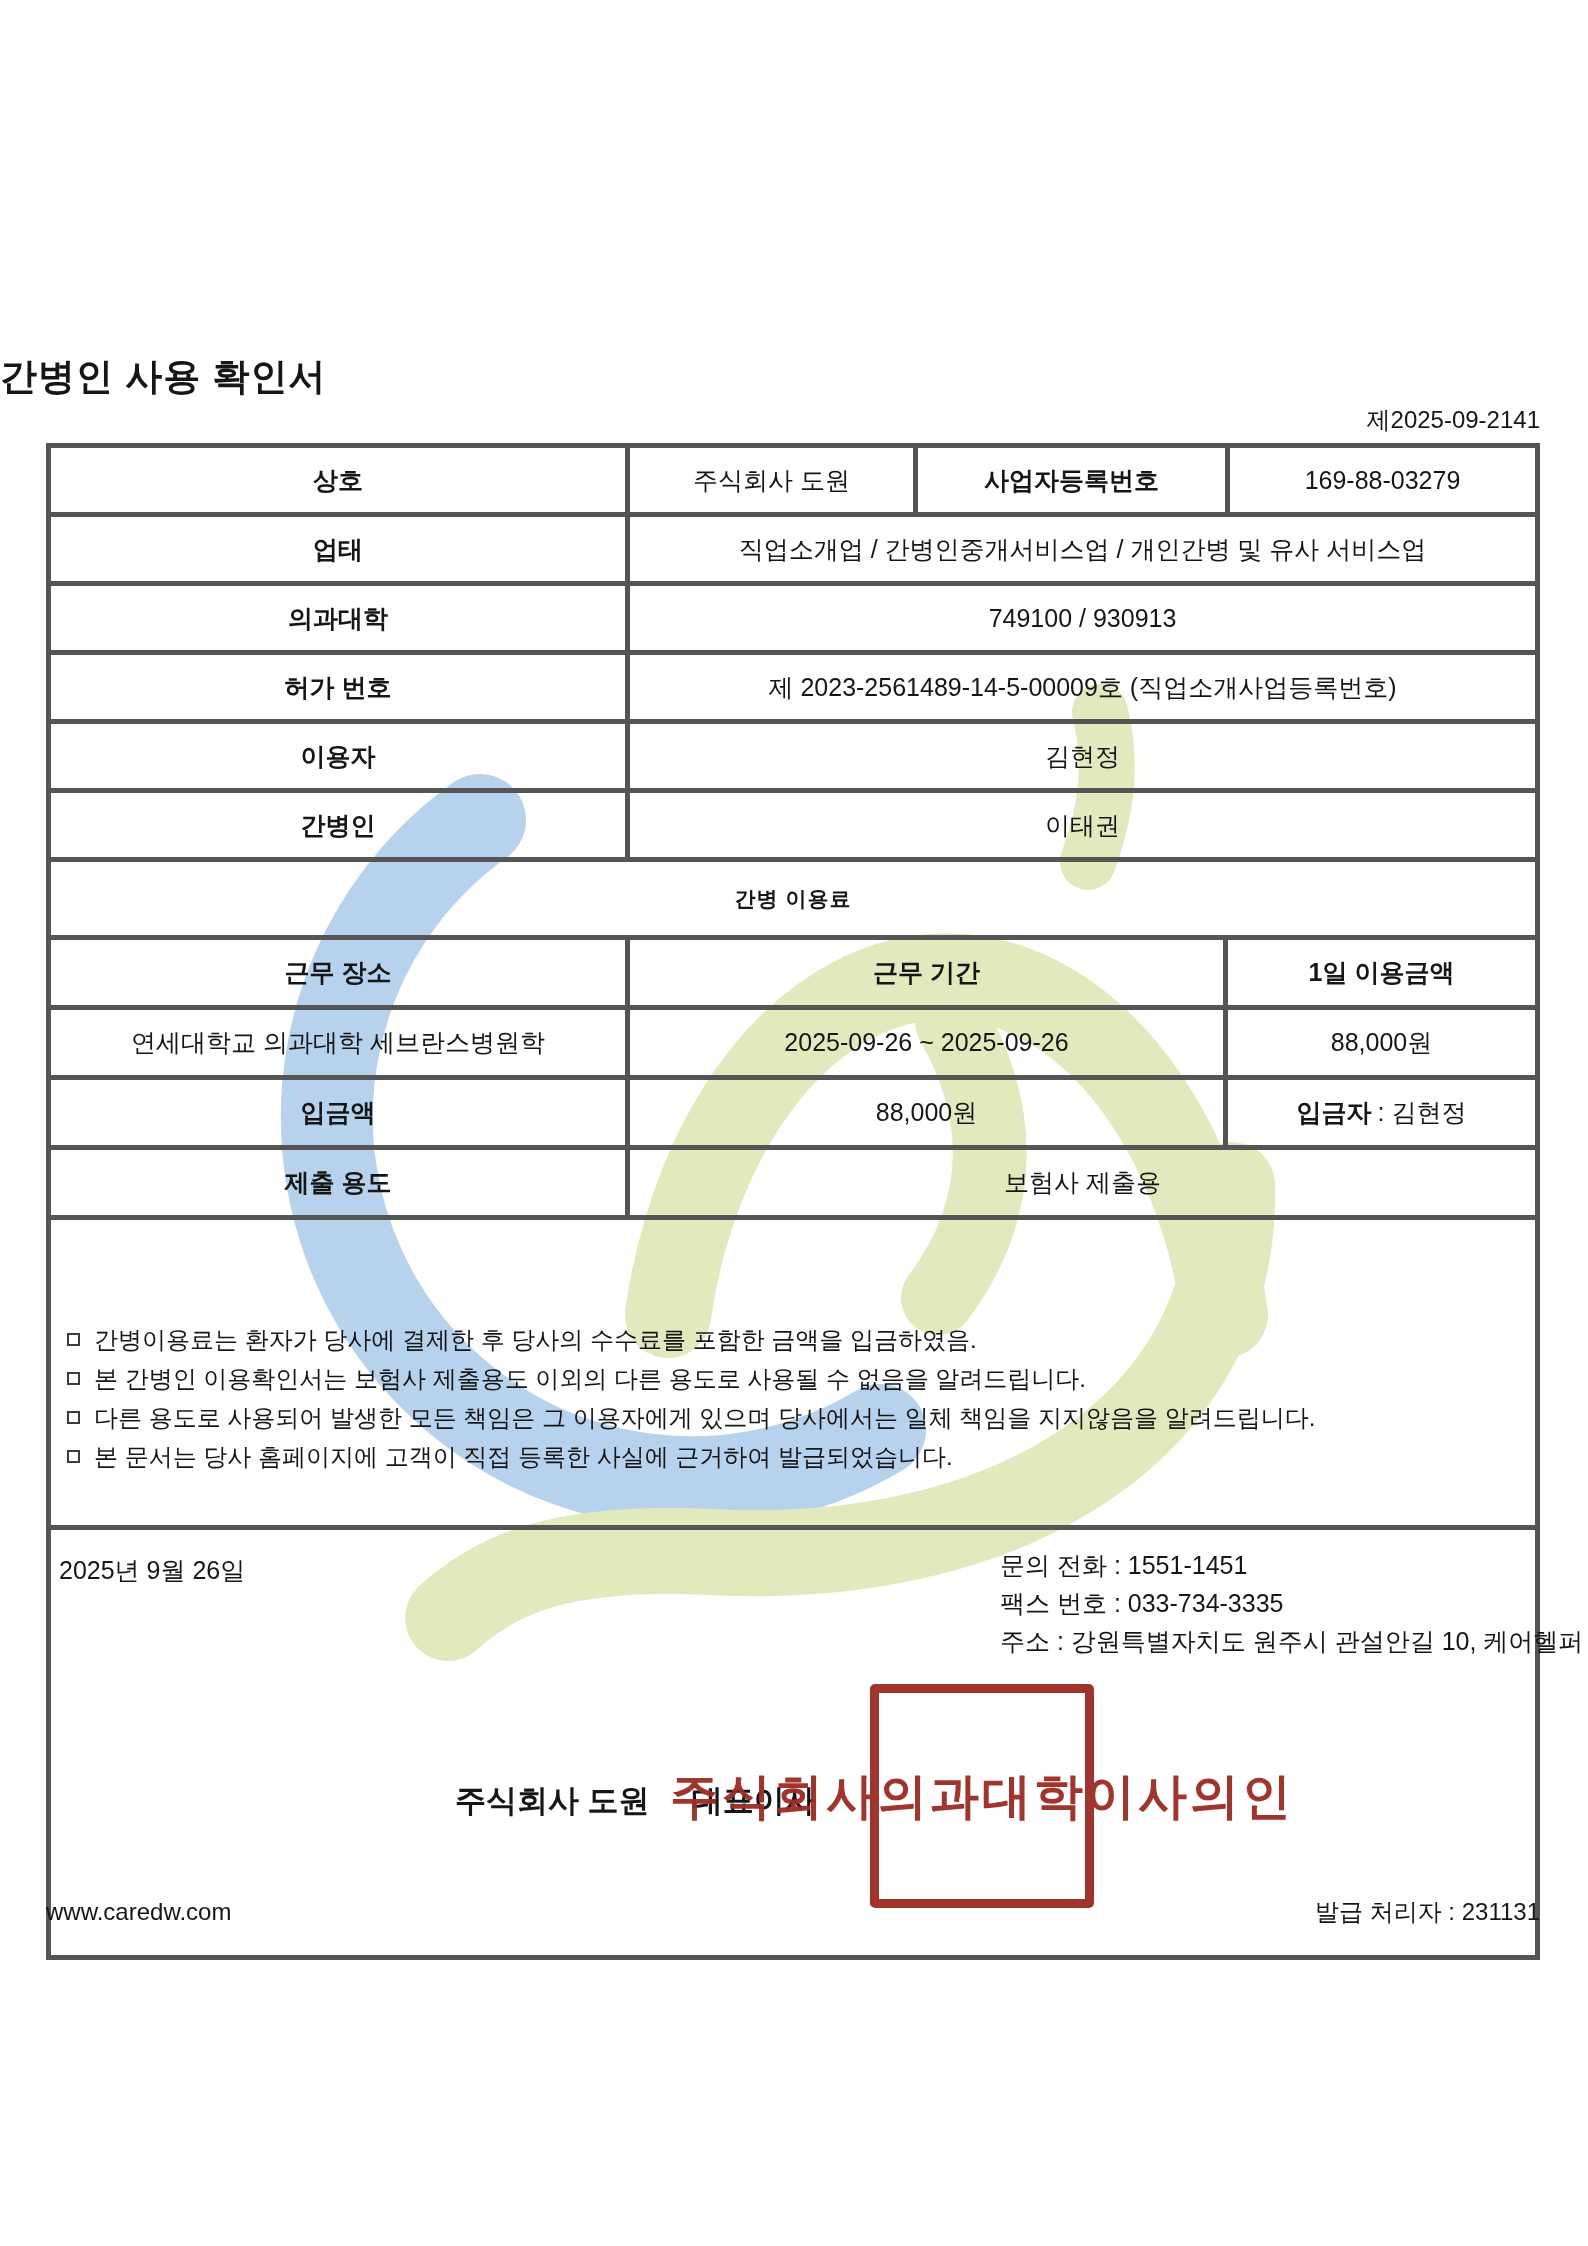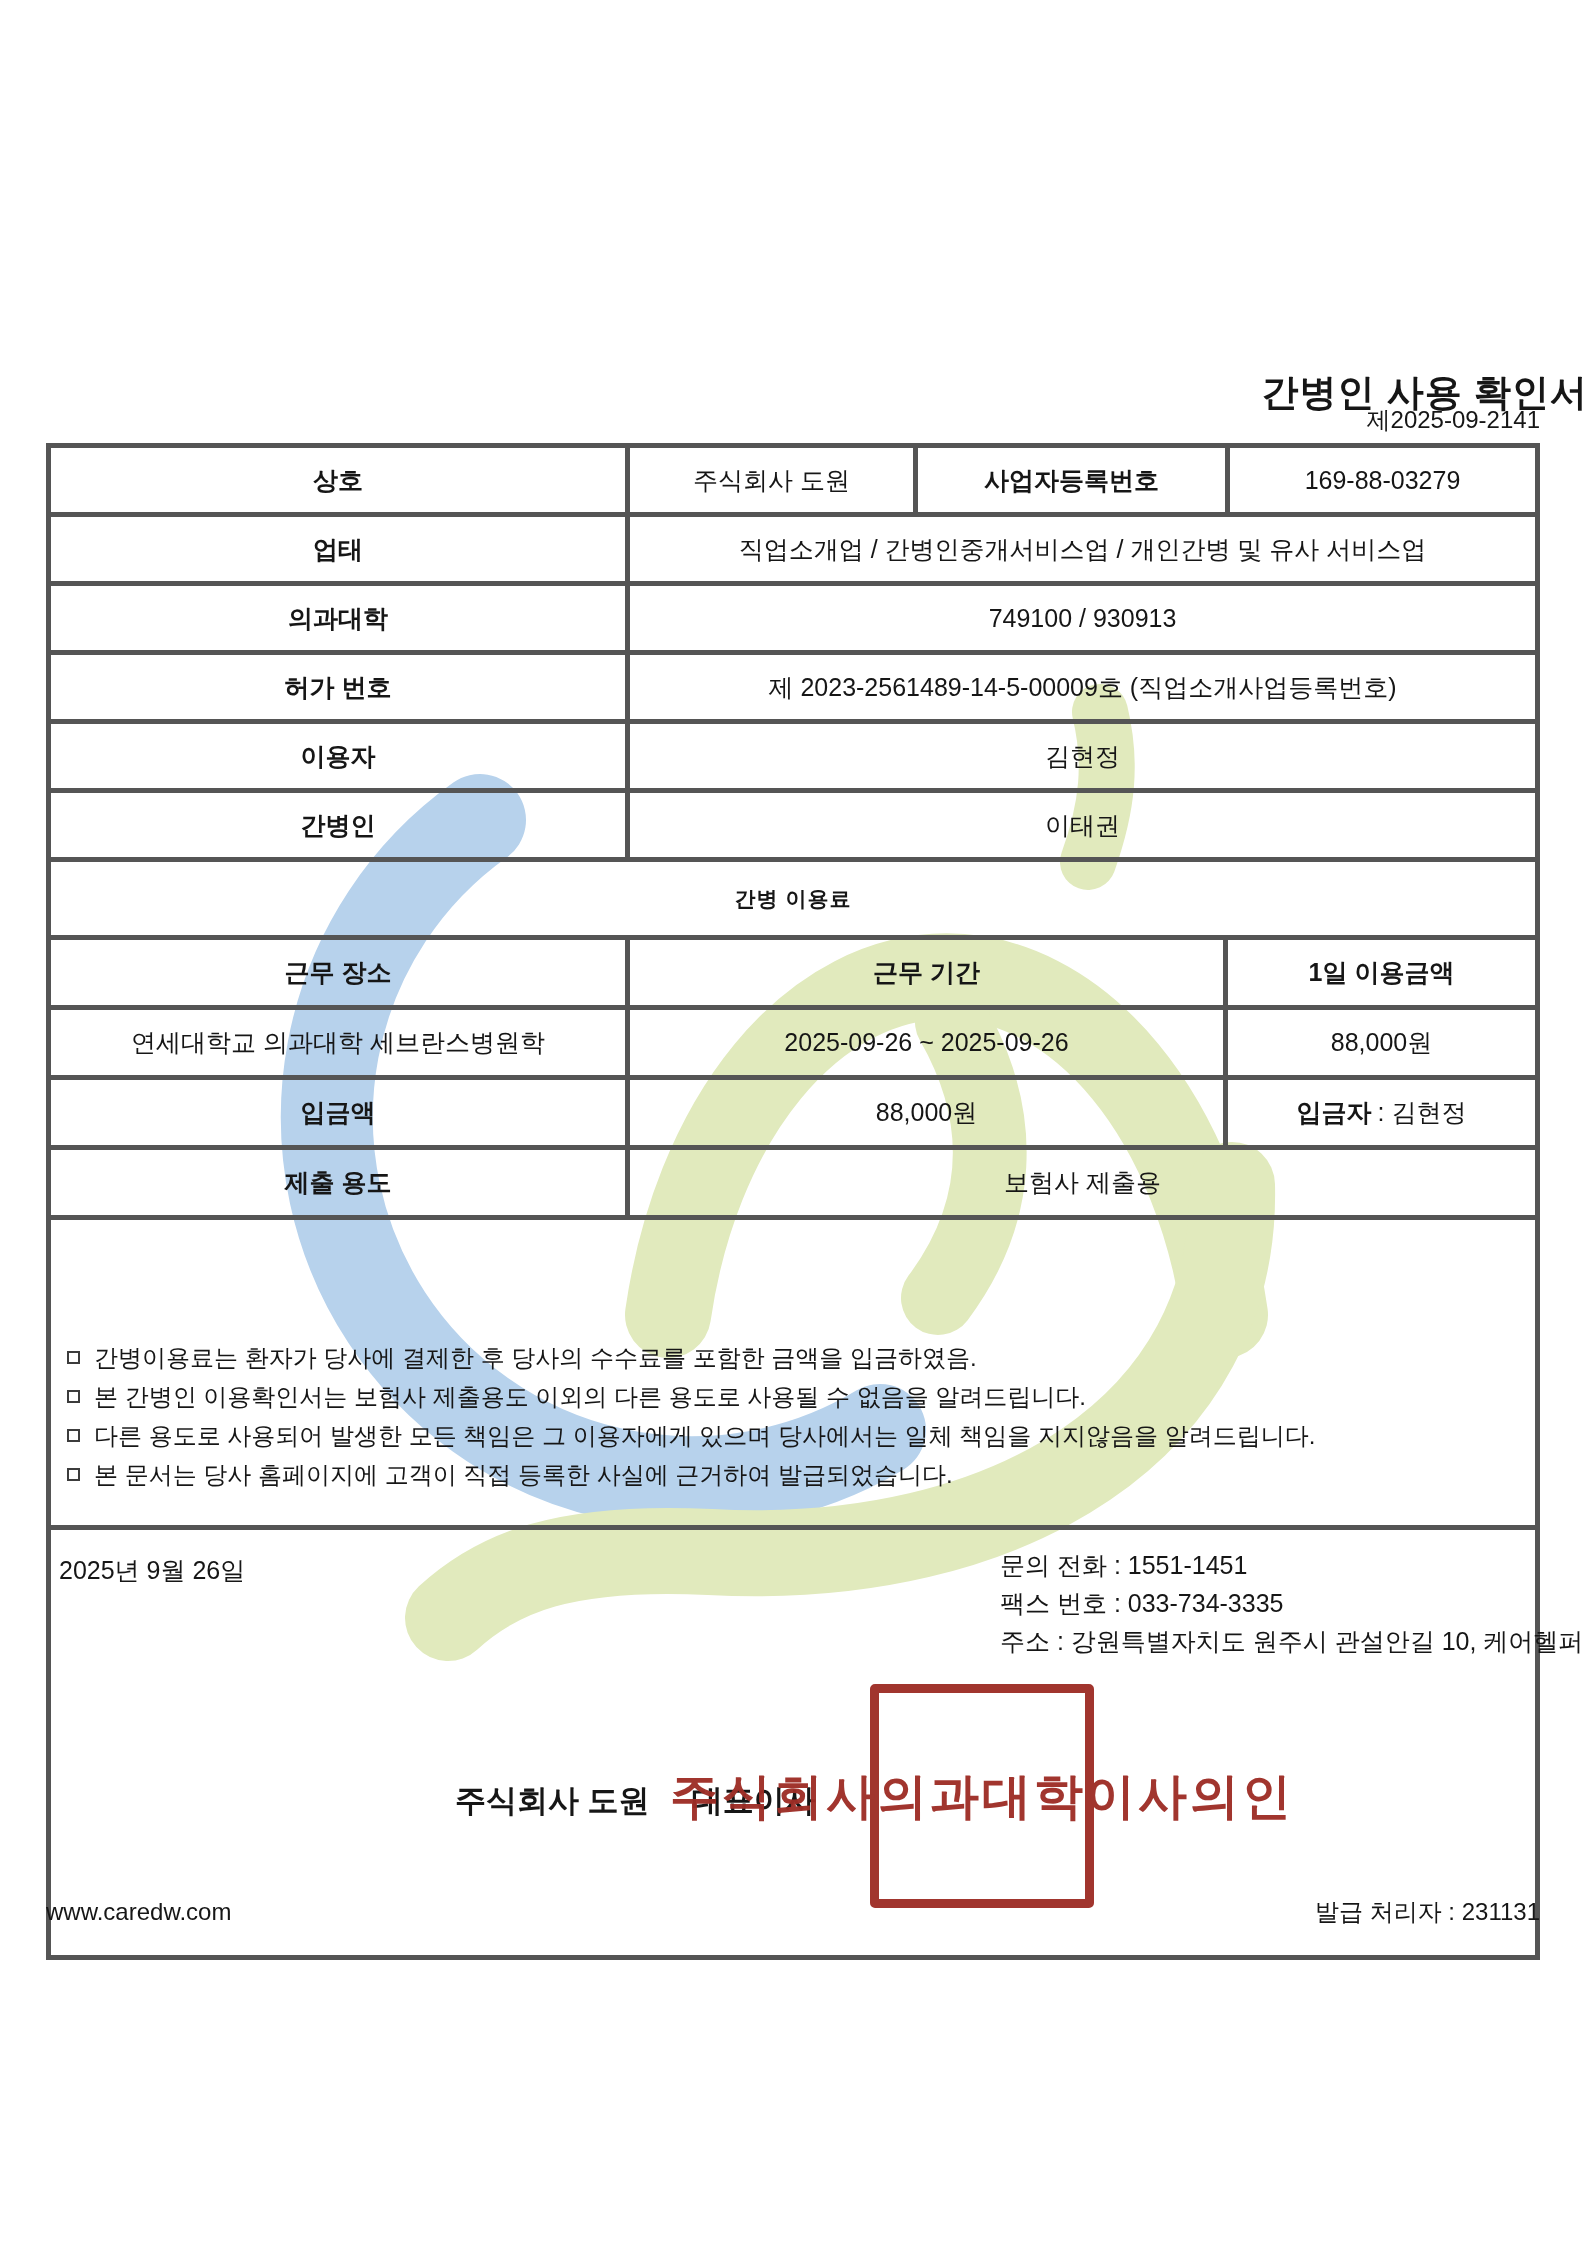--- a/index.html
+++ b/index.html
@@ -3,21 +3,21 @@
 <meta charset="utf-8">
 <style>
   html,body{margin:0;padding:0;background:#ffffff;}
   .sheet{
     position:relative;width:1588px;height:2246px;background:#ffffff;
     font-family:"Liberation Sans","DejaVu Sans",sans-serif;color:#161616;
     overflow:hidden;margin:0 auto;
   }
   .watermark{position:absolute;left:0;top:0;z-index:0;}
   .fg{position:relative;z-index:1;}
-  .title{position:absolute;top:368px;left:0;width:100%;text-align:right;
+  .title{position:absolute;top:352px;left:0;width:100%;text-align:left;
     font-size:37px;font-weight:700;letter-spacing:1px;}
   .docno{position:absolute;top:404px;right:48px;font-size:24px;}
   .doc{position:absolute;top:443px;left:46px;width:1494px;border:5px solid #555555;box-sizing:border-box;}
   .row{display:grid;border-top:5px solid #555555;}
   .row:first-child{border-top:none;}
   .cols4{grid-template-columns:574px 288px 312px 1fr;}
   .cols3{grid-template-columns:574px 598px 1fr;}
   .cols2{grid-template-columns:574px 1fr;}
   .cols1{grid-template-columns:1fr;}
   .r-std{height:64px;}
@@ -26,21 +26,21 @@
   .r-notes{height:305px;}
   .r-bottom{height:425px;position:relative;}
   .cell{display:flex;align-items:center;justify-content:center;text-align:center;
     font-size:25px;border-left:5px solid #555555;padding:0 24px;box-sizing:border-box;
     background:transparent;min-width:0;}
   .cell:first-child{border-left:none;}
   .lbl{font-weight:700;}
   .sec-title{font-size:21px;font-weight:700;letter-spacing:1px;}
   .payer .plbl{font-weight:700;margin-right:6px;}
   
-  .notes-cell{display:block;border-left:none;padding:100px 30px 0 16px;text-align:center;margin-top:18px;}
+  .notes-cell{display:block;border-left:none;padding:100px 30px 0 16px;text-align:center;}
   .note-line{display:flex;align-items:flex-start;font-size:24px;line-height:39px;}
   .note-bullet{flex:0 0 auto;width:9px;height:9px;border:2px solid #3c3c3c;margin:13px 14px 0 0;}
   
   .issue-date{position:absolute;left:8px;top:24px;font-size:25px;}
   .contact{position:absolute;left:949px;top:16px;font-size:25px;line-height:38px;white-space:nowrap;}
   .signature{position:absolute;left:404px;top:250px;font-size:31px;font-weight:700;white-space:nowrap;}
   .signature .gap{display:inline-block;width:42px;}
   .stamp{position:absolute;left:819px;top:154px;width:224px;height:224px;box-sizing:border-box;
     border:9px solid #9e2d26;border-radius:5px;display:flex;flex-direction:row;
     align-items:center;justify-content:center;color:#9e2d26;opacity:0.96;}

